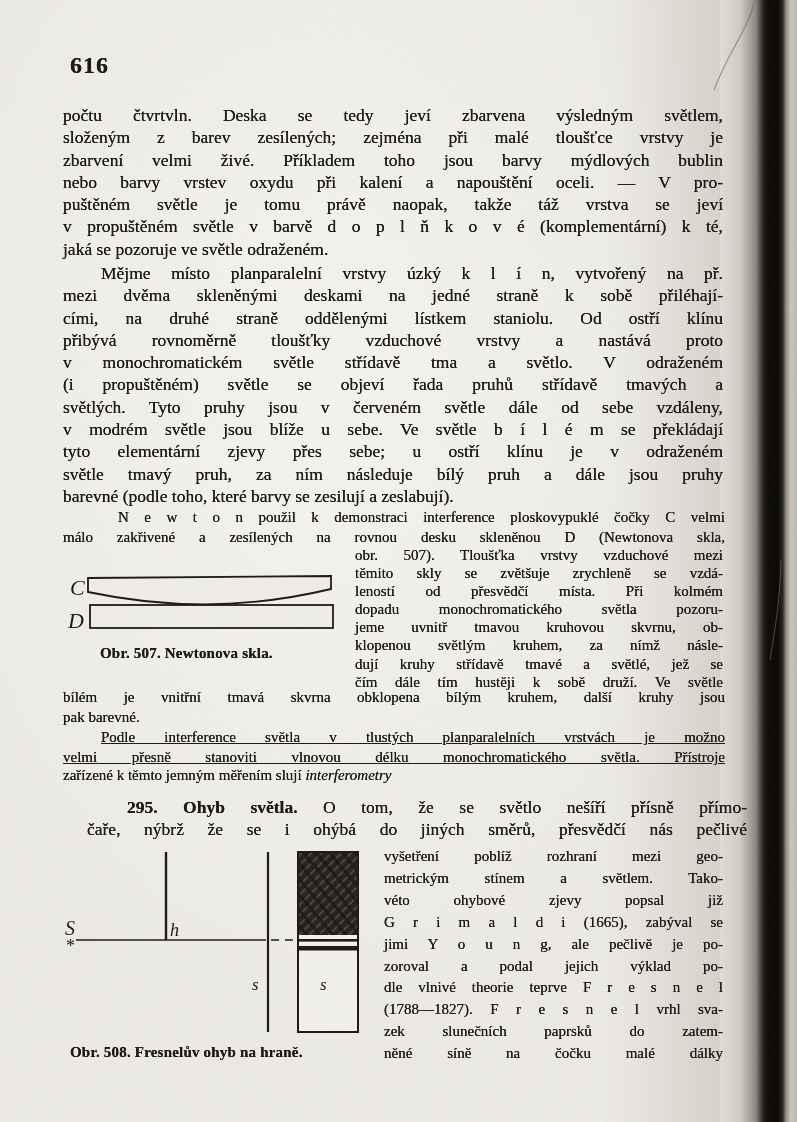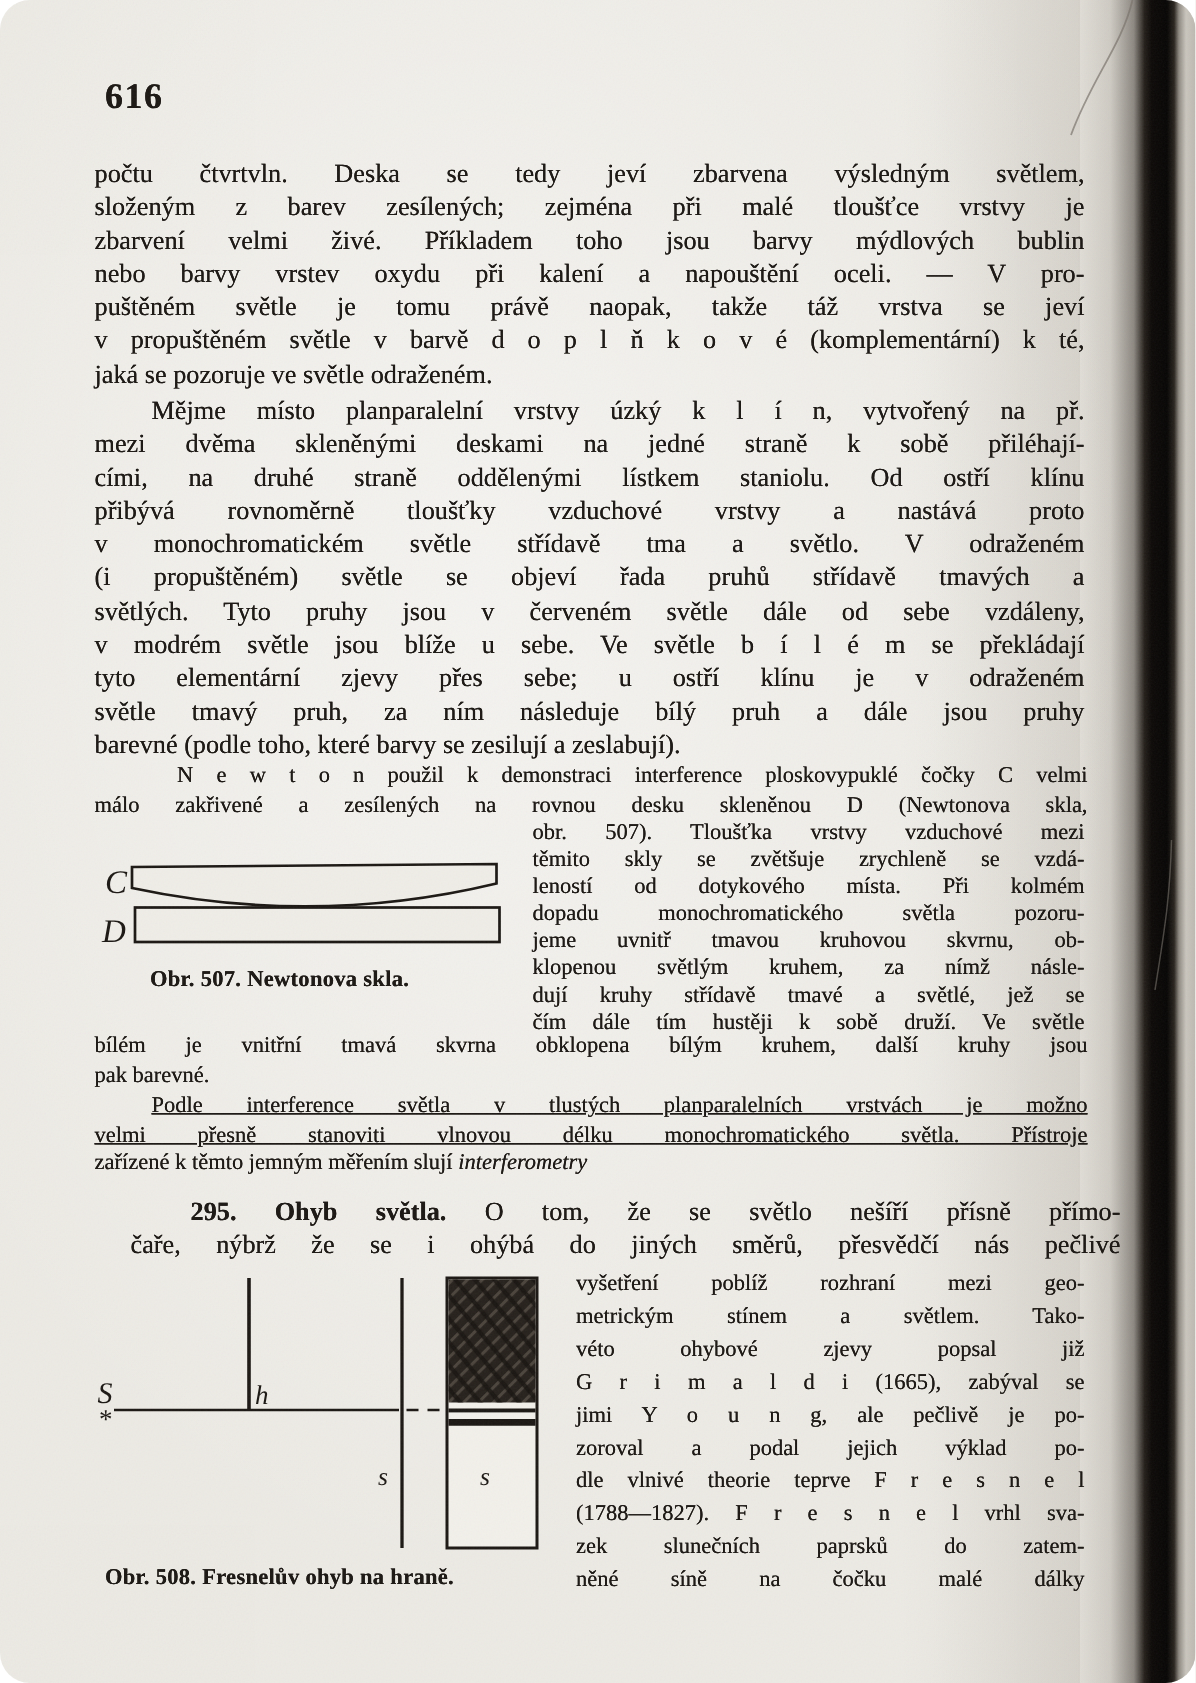--- a/index.html
+++ b/index.html
@@ -4,21 +4,20 @@
 <style>
   html,body{margin:0;padding:0;}
   #page{
     position:relative;width:797px;height:1122px;overflow:hidden;
     background:
       radial-gradient(ellipse at 40% 35%, rgba(255,255,255,.45), rgba(255,255,255,0) 65%),
       linear-gradient(90deg, #eceae4 0%, #eceae4 78%, #e2dfd8 90%, #d8d4cc 100%),
       #eae8e2;
     font-family:"Liberation Serif","DejaVu Serif",serif;
     color:#1b1713;
-    border-radius:20px;
   }
   .ink{ text-shadow:0 0 .35px currentColor; }
   .abs{ position:absolute; }
   .tline{ display:block; }
   .jst{ text-align:justify; text-align-last:justify; }
   .main-text{ font-size:17.5px; line-height:22.3px; width:660px; left:63px; }
   .small-text{ font-size:15px; width:662px; left:63px; }
   .indent-38 .tline:first-child{ padding-left:38px; }
   .indent-55 .tline:first-child{ padding-left:55px; }
   .bold{ font-weight:bold; }
@@ -90,21 +89,21 @@
     <text x="10" y="33" font-size="22" font-style="italic" fill="#1b1713">C</text>
     <path d="M 28 16 L 271 14 L 271 27 Q 150 56 28 30 Z" fill="#efede7" stroke="#1b1713" stroke-width="1.8"></path>
     <rect x="30" y="43" width="243" height="23" fill="#efede7" stroke="#1b1713" stroke-width="1.8"></rect>
     <text x="8" y="66" font-size="22" font-style="italic" fill="#1b1713">D</text>
   </svg>
   <div id="fig507-caption" class="abs ink caption">Obr. 507. Newtonova skla.</div>
 
   <div id="newton-col" class="abs ink">
       <div class="tline jst">obr. 507). Tloušťka vrstvy vzduchové mezi</div>
       <div class="tline jst">těmito skly se zvětšuje zrychleně se vzdá-</div>
-      <div class="tline jst">leností od dotykového místa. Při kolmém</div>
+      <div class="tline jst">leností od přesvědčí místa. Při kolmém</div>
       <div class="tline jst">dopadu monochromatického světla pozoru-</div>
       <div class="tline jst">jeme uvnitř tmavou kruhovou skvrnu, ob-</div>
       <div class="tline jst">klopenou světlým kruhem, za nímž násle-</div>
       <div class="tline jst">dují kruhy střídavě tmavé a světlé, jež se</div>
       <div class="tline jst">čím dále tím hustěji k sobě druží. Ve světle</div>
     </div>
 
   <div id="newton-tail" class="abs ink small-text">
       <div class="tline jst">bílém je vnitřní tmavá skvrna obklopena bílým kruhem, další kruhy jsou</div>
       <div class="tline">pak barevné.</div>

